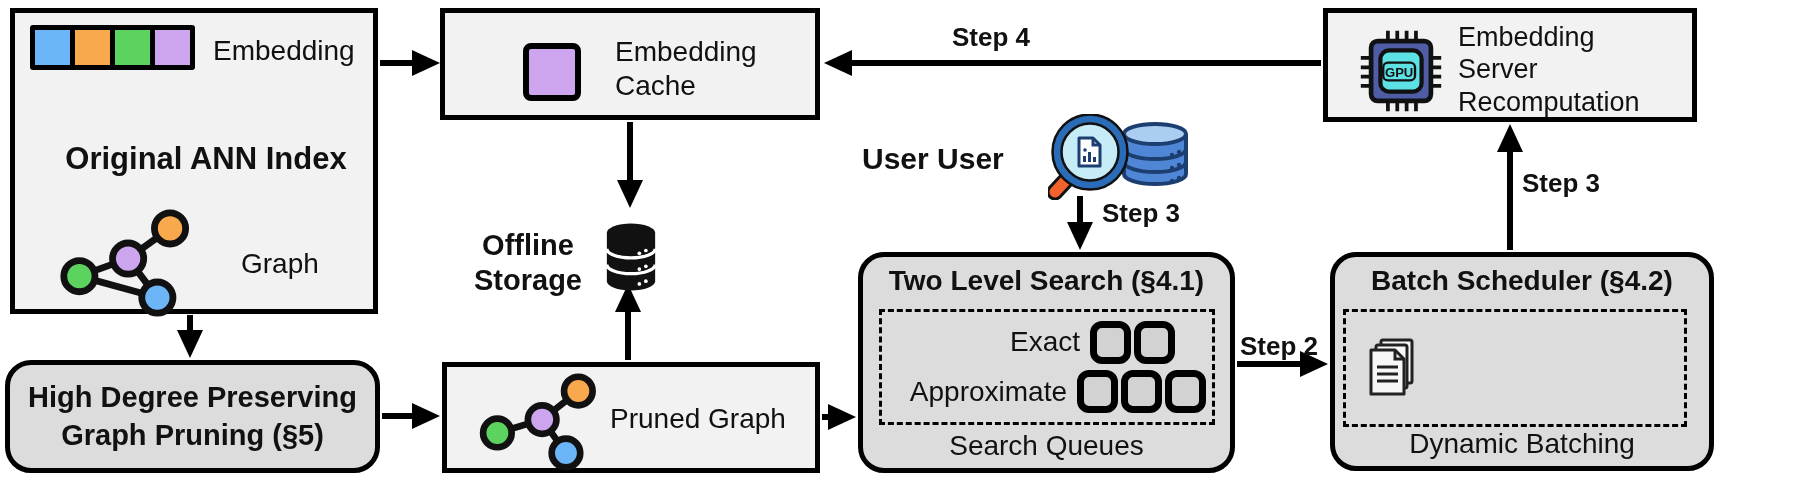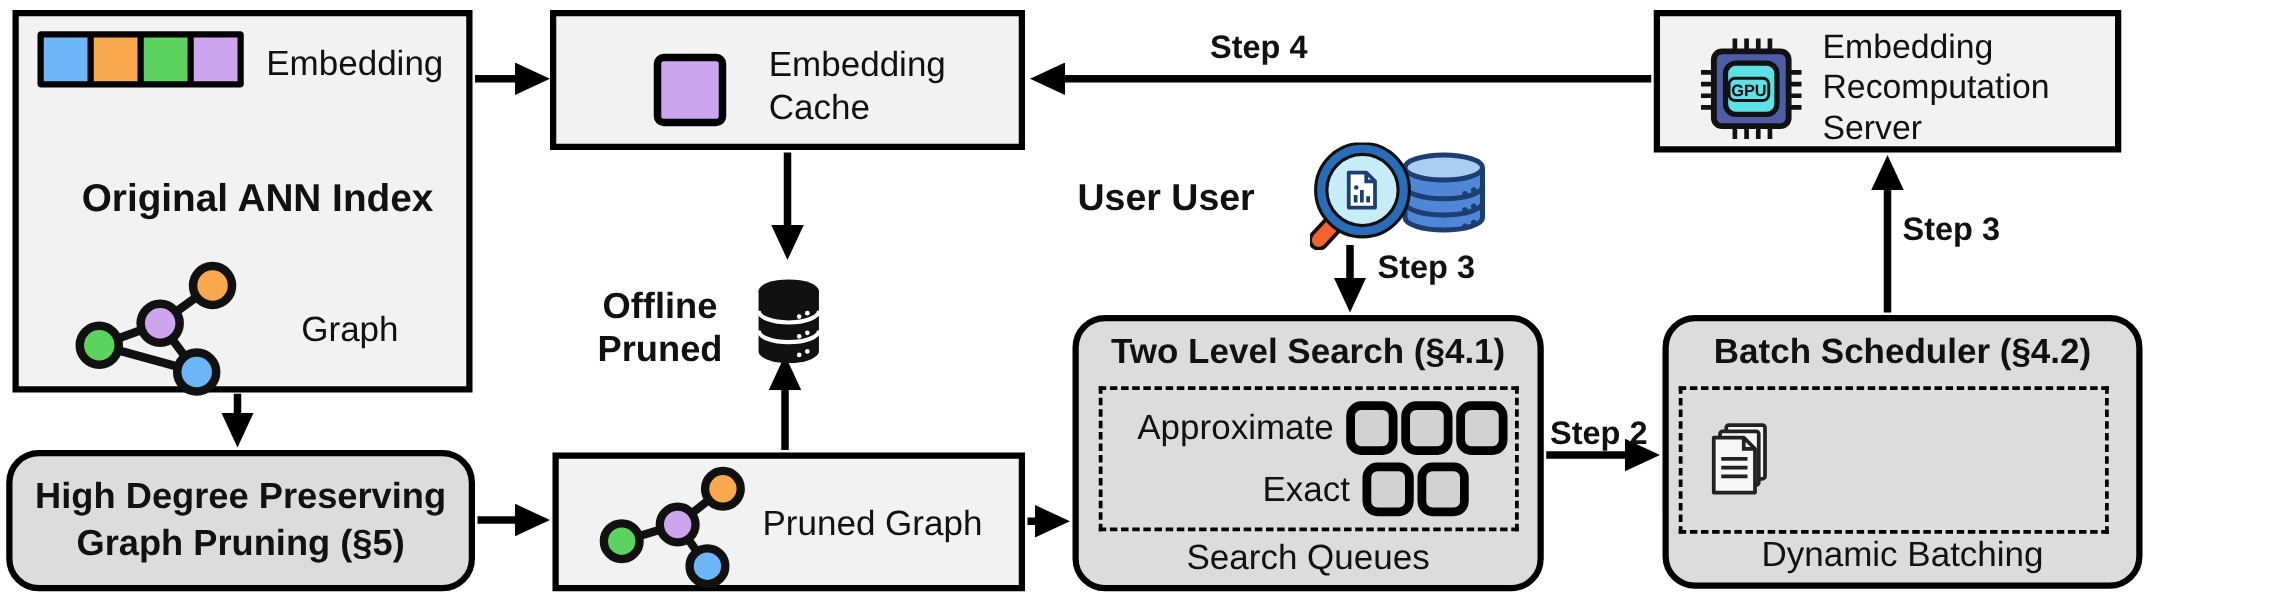--- a/index.html
+++ b/index.html
@@ -86,21 +86,21 @@
       <line x1="1080" y1="196" x2="1080" y2="226" marker-end="url(#ah)"></line>
       <line x1="1237" y1="364" x2="1304" y2="364" marker-end="url(#ah)"></line>
       <line x1="1510" y1="250" x2="1510" y2="148" marker-end="url(#ah)"></line>
       <line x1="1321" y1="63" x2="848" y2="63" marker-end="url(#ah)"></line>
     </g>
   </svg>
 
   <div class="step-label" style="left:1102px;top:198px;">Step 3</div>
   <div class="step-label" style="left:1240px;top:331px;">Step 2</div>
   <div class="step-label" style="left:1522px;top:168px;">Step 3</div>
-  <div class="step-label" style="left:952px;top:22px;width:110px;text-align:center;">Step 4</div>
+  <div class="step-label" style="left:952px;top:22px;width:110px;">Step 4</div>
 
   <div class="box light" style="left:10px;top:8px;width:368px;height:306px;">
     <div class="chiprow oi-chips">
       <div class="chip" style="background-color: rgb(108, 181, 246);"></div>
       <div class="chip" style="background-color: rgb(248, 169, 78);"></div>
       <div class="chip" style="background-color: rgb(92, 211, 94);"></div>
       <div class="chip" style="background-color: rgb(205, 165, 239);"></div>
     </div>
     <div class="oi-emb-label">Embedding</div>
     <div class="oi-title">Original ANN Index</div>
@@ -125,21 +125,21 @@
     <div class="ec-chip" style="background-color: rgb(205, 165, 239);"></div>
     <div class="ec-text">
       <div>Embedding</div>
       <div>Cache</div>
     </div>
   </div>
 
   <div class="storage">
     <div class="storage-text">
       <div>Offline</div>
-      <div>Pruned</div>
+      <div>Storage</div>
     </div>
     <svg class="storage-icon" width="52" height="74" viewBox="0 0 56 74">
       <path d="M2 11 v52 a26 10 0 0 0 52 0 v-52" fill="#111"></path>
       <ellipse cx="28" cy="11" rx="26" ry="10" fill="#111"></ellipse>
       <path d="M2 28 a26 10 0 0 0 52 0" stroke="#fff" stroke-width="3.5" fill="none"></path>
       <path d="M2 45 a26 10 0 0 0 52 0" stroke="#fff" stroke-width="3.5" fill="none"></path>
       <g fill="#fff">
         <circle cx="37" cy="33" r="2"></circle>
           <circle cx="44" cy="30" r="2"></circle>
         <circle cx="37" cy="50" r="2"></circle>
@@ -180,30 +180,30 @@
         <rect x="45" y="43" width="3" height="5"></rect>
         <circle cx="37" cy="36" r="1.8"></circle>
       </g>
     </g>
   </svg>
 
   <div class="box dark" style="left:858px;top:252px;width:377px;height:221px;">
     <div class="tls-title">Two Level Search (§4.1)</div>
     <div class="tls-dashed">
       <div class="tls-row">
-        <div class="tls-label">Approximate</div>
+        <div class="tls-label">Exact</div>
         <div class="slots">
-          <div class="slot"></div>
           <div class="slot"></div>
           <div class="slot"></div>
         </div>
       </div>
       <div class="tls-row">
-        <div class="tls-label">Exact</div>
+        <div class="tls-label">Approximate</div>
         <div class="slots">
+          <div class="slot"></div>
           <div class="slot"></div>
           <div class="slot"></div>
         </div>
       </div>
     </div>
     <div class="tls-footer">Search Queues</div>
   </div>
 
   <div class="box dark" style="left:1330px;top:252px;width:384px;height:219px;">
     <div class="tls-title">Batch Scheduler (§4.2)</div>
@@ -254,18 +254,18 @@
         <path d="M3 32 h12 M3 42 h12 M3 52 h12 M3 62 h12"></path>
         <path d="M77 32 h12 M77 42 h12 M77 52 h12 M77 62 h12"></path>
       </g>
       <rect x="14" y="14" width="64" height="64" rx="7" fill="#4f5ca6" stroke="#111" stroke-width="5"></rect>
       <rect x="24" y="24" width="44" height="44" rx="9" fill="#5de1e4" stroke="#111" stroke-width="4.5"></rect>
       <rect x="27" y="37" width="34" height="19" rx="5" fill="none" stroke="#111" stroke-width="2.5"></rect>
       <text x="44" y="52" text-anchor="middle" font-size="14" font-weight="bold" fill="#111">GPU</text>
     </svg>
     <div class="rs-text">
       <div>Embedding</div>
+      <div>Server</div>
       <div>Recomputation</div>
-      <div>Server</div>
     </div>
   </div>
 
 </div>
 
 </body></html>

